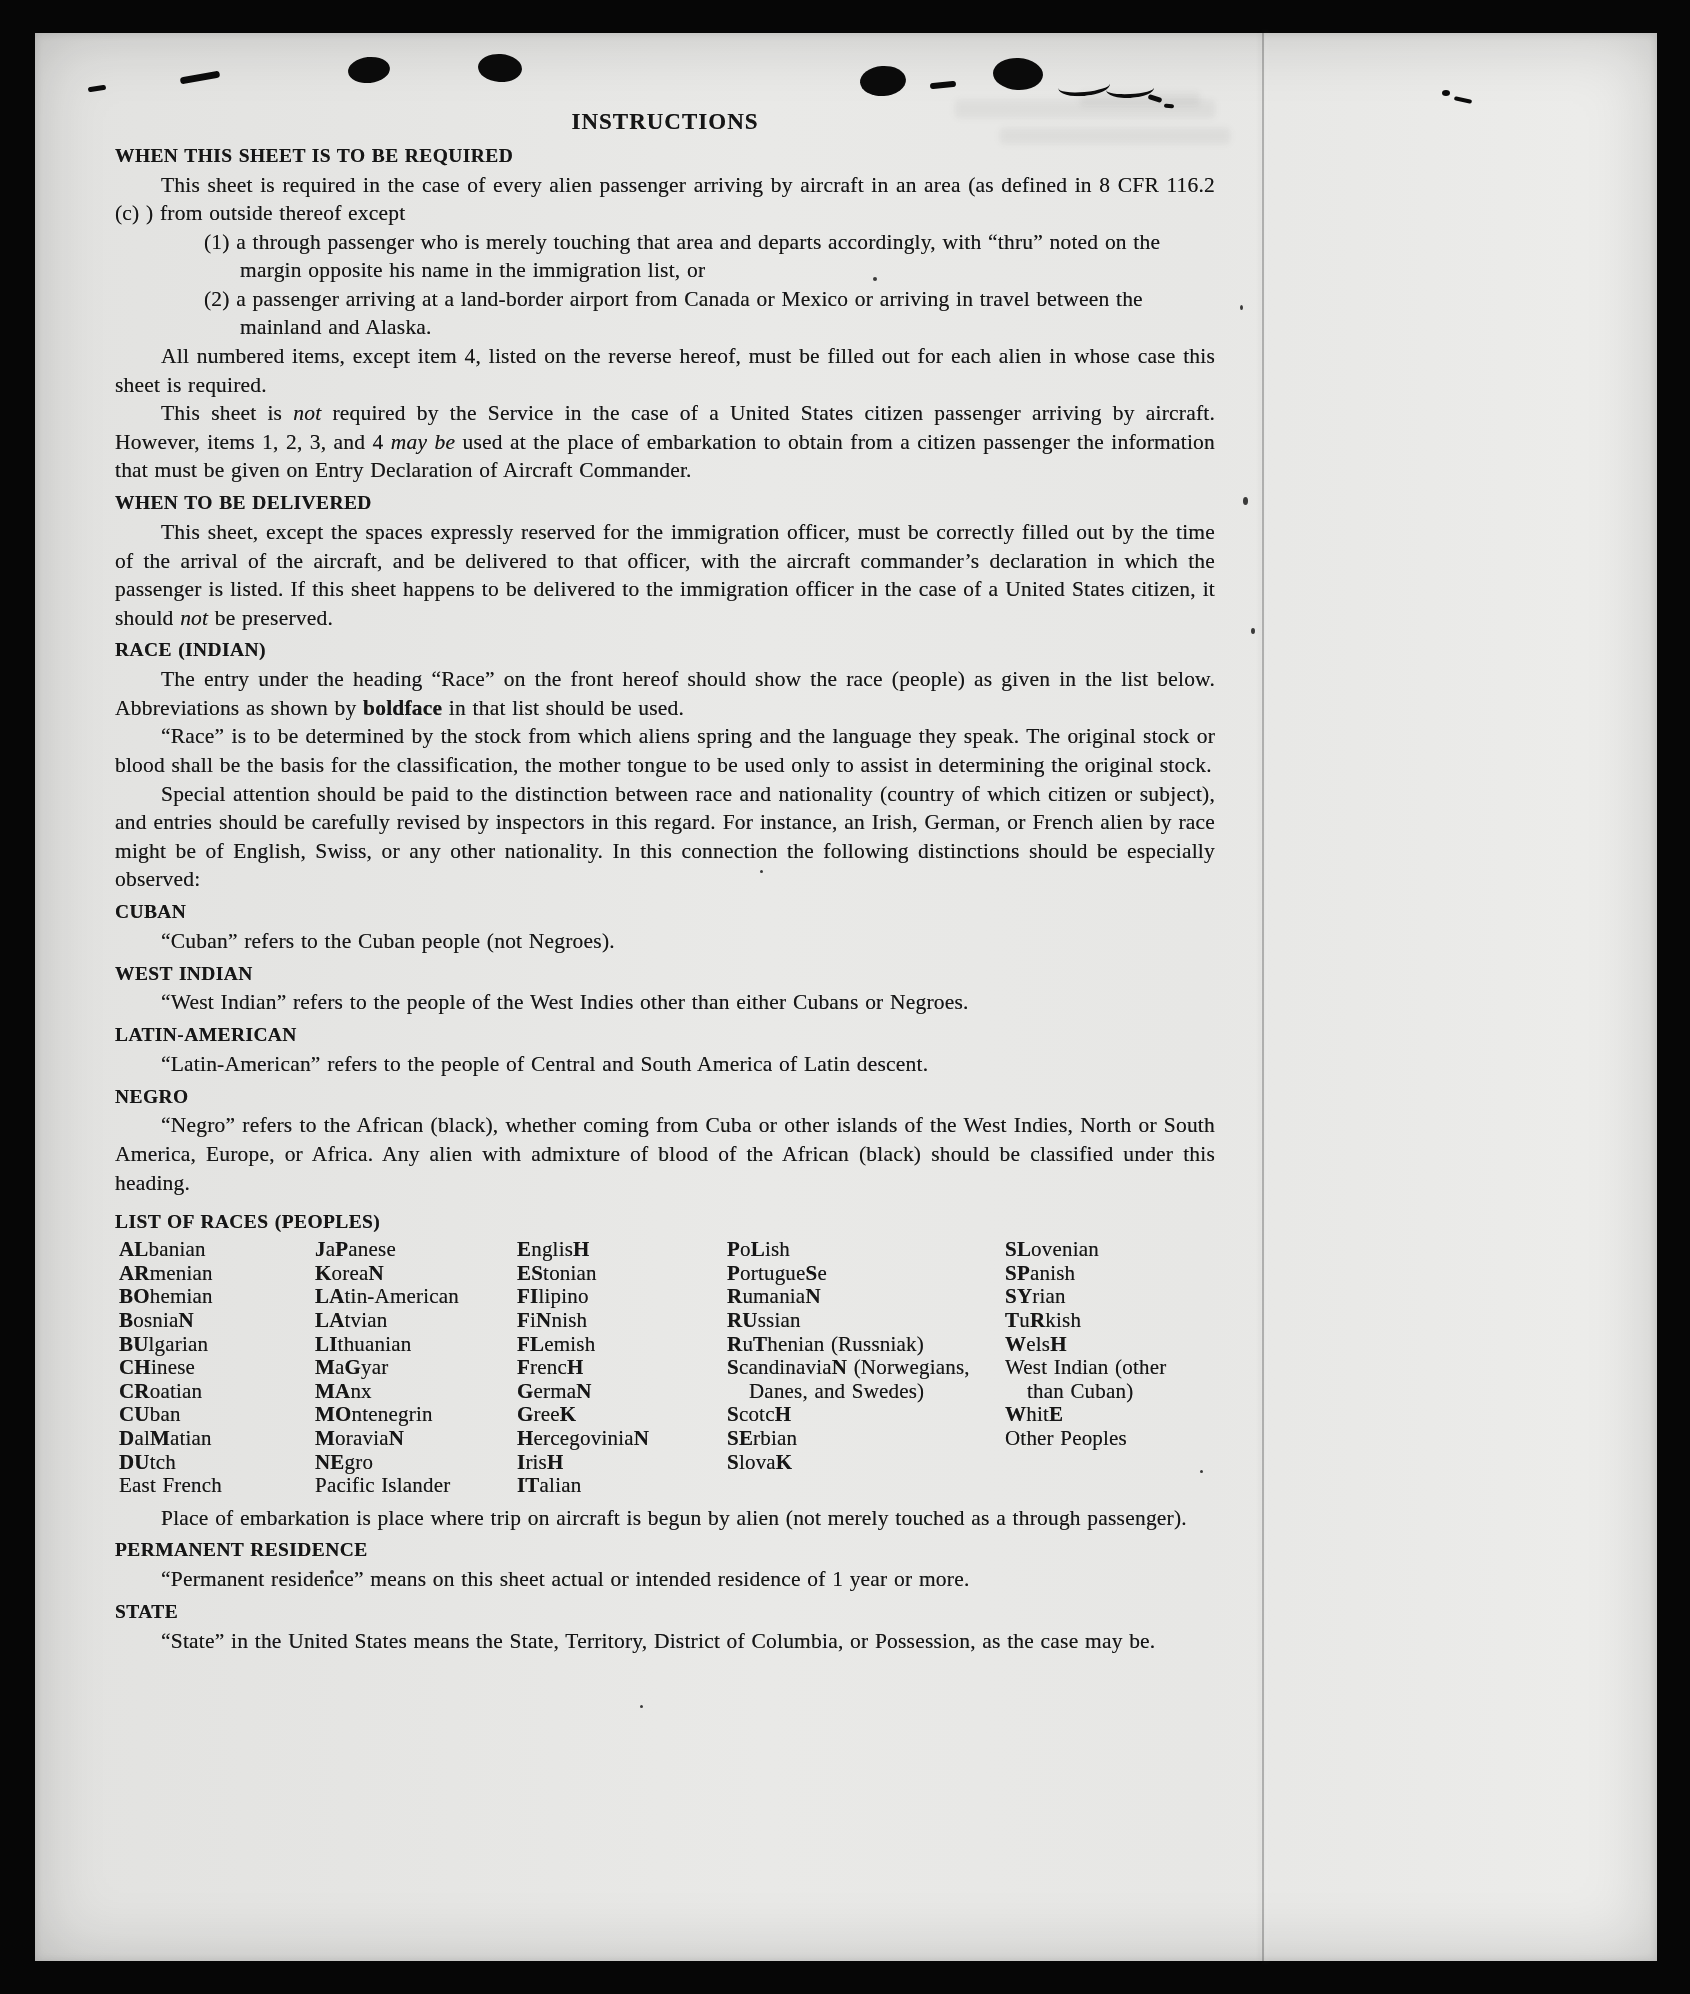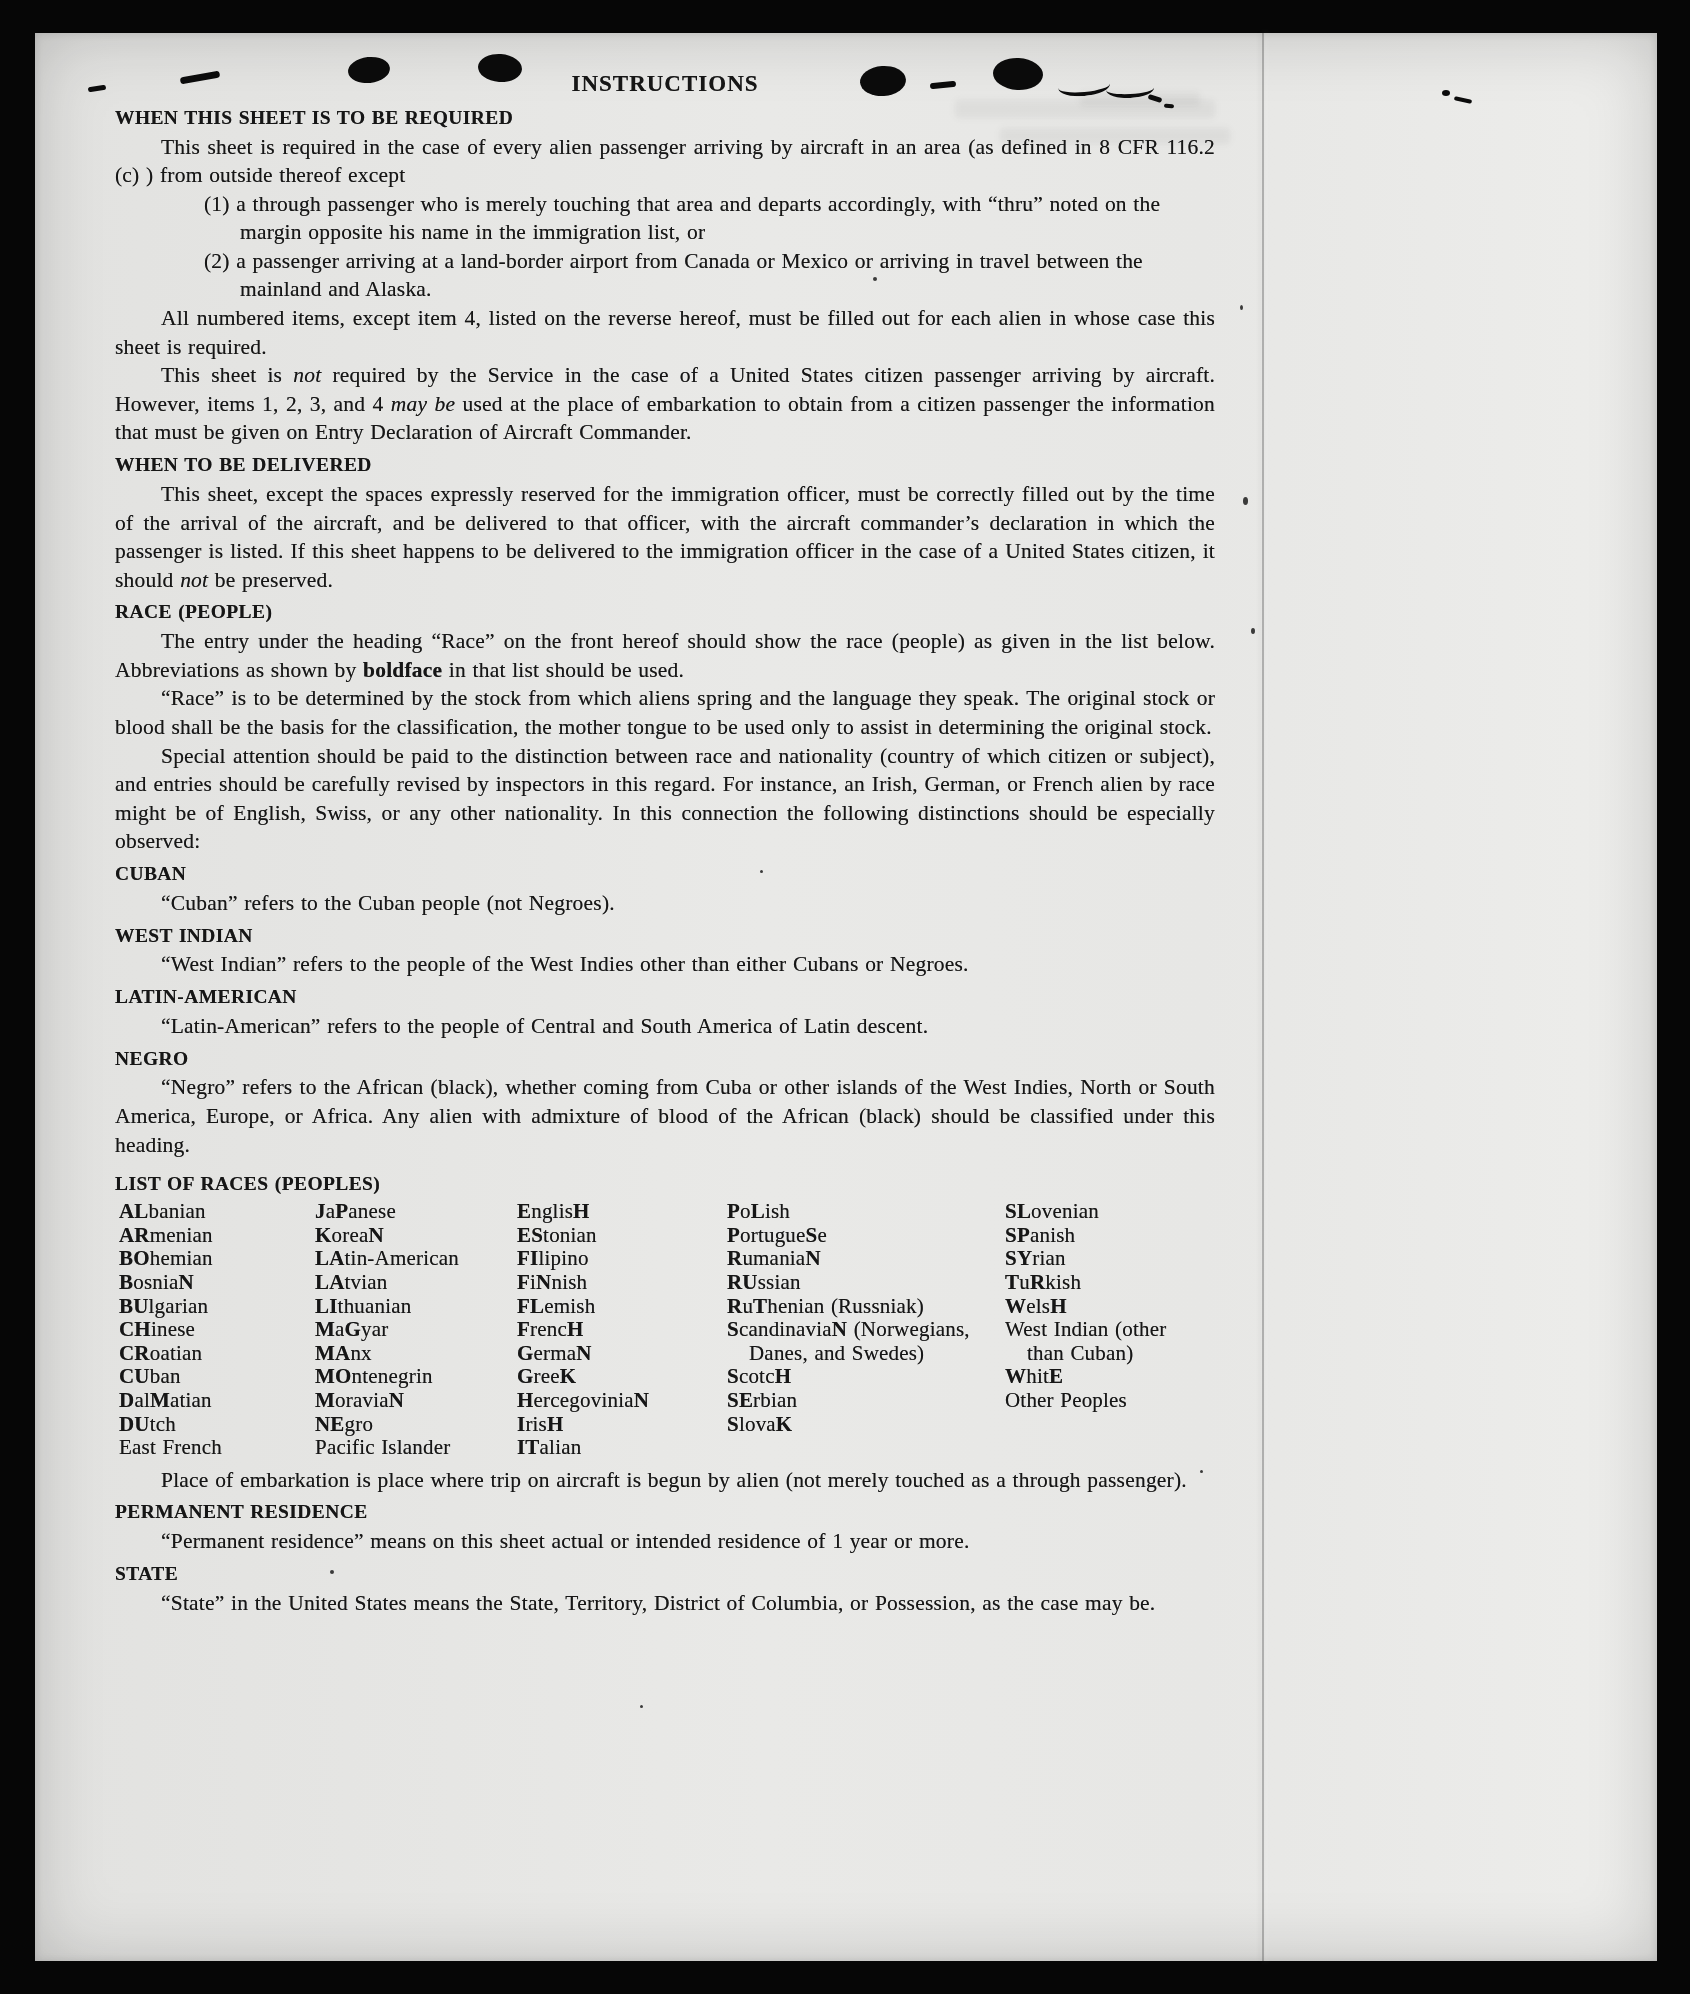--- a/index.html
+++ b/index.html
@@ -9,21 +9,21 @@
   .paper{
     position:absolute;left:35px;top:33px;width:1622px;height:1928px;
     background:linear-gradient(90deg,#e2e2e0 0%,#e9e9e7 45%,#e7e7e5 72%,#ededeb 100%);
     box-shadow:inset 0 0 70px rgba(0,0,0,0.18), inset 0 0 8px rgba(0,0,0,0.12);
   }
   .crease{
     position:absolute;left:1227px;top:0;width:2px;height:100%;
     background:rgba(70,70,70,0.35);box-shadow:2px 0 6px rgba(255,255,255,0.25), -2px 0 5px rgba(0,0,0,0.08);
   }
   .content{
-    position:absolute;left:80px;top:0;width:1100px;padding-top:36px;
+    position:absolute;left:80px;top:0;width:1100px;padding-top:74px;
     color:#161616;font-size:21.5px;line-height:1.33;
     letter-spacing:0.2px;word-spacing:1px;
     text-shadow:0 0 0.5px rgba(20,20,20,0.55);
   }
   h1{font-size:23px;margin:0 0 2px;text-align:center;letter-spacing:1px;font-weight:bold;}
   h2{font-size:19.5px;margin:5px 0 2px;letter-spacing:0.4px;font-weight:bold;}
   p{margin:0;text-align:justify;}
   .ind{text-indent:46px;}
   .hang{padding-left:125px;text-indent:-36px;text-align:left;}
   .races{display:flex;margin:3px 4px 6px;}
@@ -57,21 +57,21 @@
       <h2>WHEN THIS SHEET IS TO BE REQUIRED</h2>
       <p class="ind">This sheet is required in the case of every alien passenger arriving by aircraft in an area (as defined in 8 CFR 116.2 (c) ) from outside thereof except</p>
       <p class="hang">(1) a through passenger who is merely touching that area and departs accordingly, with “thru” noted on the margin opposite his name in the immigration list, or</p>
       <p class="hang">(2) a passenger arriving at a land-border airport from Canada or Mexico or arriving in travel between the mainland and Alaska.</p>
       <p class="ind">All numbered items, except item 4, listed on the reverse hereof, must be filled out for each alien in whose case this sheet is required.</p>
       <p class="ind">This sheet is <i>not</i> required by the Service in the case of a United States citizen passenger arriving by aircraft.  However, items 1, 2, 3, and 4 <i>may be</i> used at the place of embarkation to obtain from a citizen passenger the information that must be given on Entry Declaration of Aircraft Commander.</p>
 
       <h2>WHEN TO BE DELIVERED</h2>
       <p class="ind">This sheet, except the spaces expressly reserved for the immigration officer, must be correctly filled out by the time of the arrival of the aircraft, and be delivered to that officer, with the aircraft commander’s declaration in which the passenger is listed.  If this sheet happens to be delivered to the immigration officer in the case of a United States citizen, it should <i>not</i> be preserved.</p>
 
-      <h2>RACE (PEOPLE)</h2>
+      <h2>RACE (INDIAN)</h2>
       <p class="ind">The entry under the heading “Race” on the front hereof should show the race (people) as given in the list below.  Abbreviations as shown by <b>boldface</b> in that list should be used.</p>
       <p class="ind">“Race” is to be determined by the stock from which aliens spring and the language they speak.  The original stock or blood shall be the basis for the classification, the mother tongue to be used only to assist in determining the original stock.</p>
       <p class="ind">Special attention should be paid to the distinction between race and nationality (country of which citizen or subject), and entries should be carefully revised by inspectors in this regard.  For instance, an Irish, German, or French alien by race might be of English, Swiss, or any other nationality.  In this connection the following distinctions should be especially observed:</p>
 
       <h2>CUBAN</h2>
       <p class="ind">“Cuban” refers to the Cuban people (not Negroes).</p>
 
       <h2>WEST INDIAN</h2>
       <p class="ind">“West Indian” refers to the people of the West Indies other than either Cubans or Negroes.</p>
 

